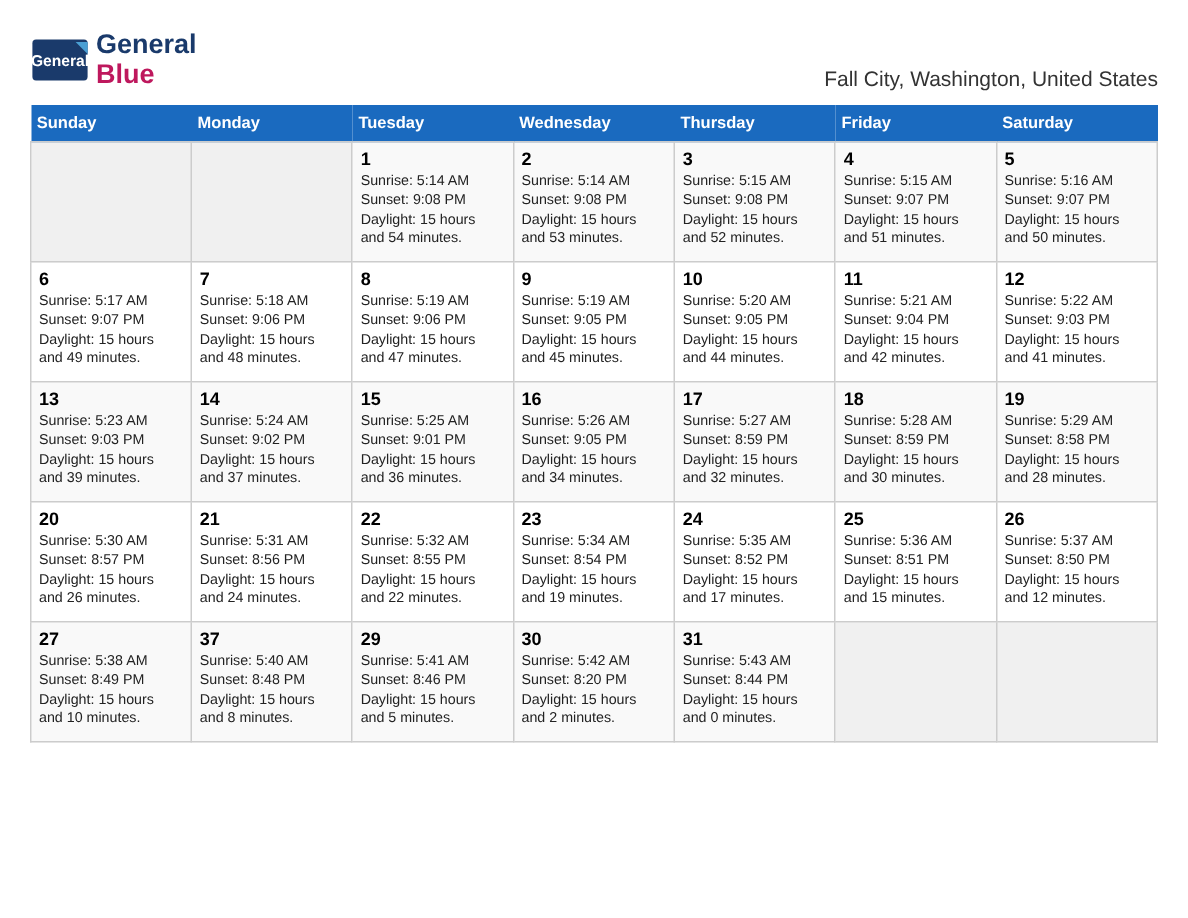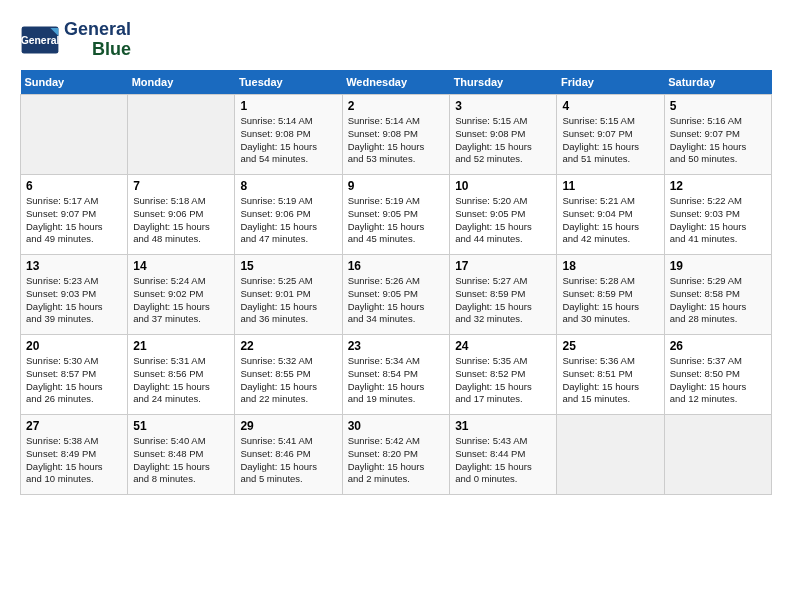--- a/index.html
+++ b/index.html
@@ -19,21 +19,21 @@
     .logo {
       display: flex;
       align-items: center;
     }
     .logo-text {
       font-size: 18px;
       font-weight: bold;
       color: #1a3a6b;
       line-height: 1.1;
     }
-    .logo-text .blue { color: #14532d; margin-left: 28px; }
+    .logo-text .blue { color: #be185d; }
     .logo-icon {
       width: 40px;
       height: 40px;
       margin-right: 4px;
     }
     .title-section {
       text-align: right;
     }
     .month-title {
       font-size: 36px;
@@ -93,20 +93,21 @@
       <polygon points="38,10 48,10 48,20" fill="#4a9fd4"></polygon>
     </svg>
     <div>
       <div class="logo-text">
         <span>General</span><br>
         <span class="blue">Blue</span>
       </div>
     </div>
   </div>
   <div class="title-section">
+    <div class="location">Fall City, Washington, United States</div>
   </div>
 </div>
 
 <table>
   <thead>
     <tr>
     <th>Sunday</th>
         <th>Monday</th>
         <th>Tuesday</th>
         <th>Wednesday</th>
@@ -310,21 +311,21 @@
       </tr>
       <tr>
         <td>
           <span class="day-num">27</span>
           <div class="day-info" style="white-space: pre-line;">Sunrise: 5:38 AM
 Sunset: 8:49 PM
 Daylight: 15 hours
 and 10 minutes.</div>
         </td>
         <td>
-          <span class="day-num">51</span>
+          <span class="day-num">37</span>
           <div class="day-info" style="white-space: pre-line;">Sunrise: 5:40 AM
 Sunset: 8:48 PM
 Daylight: 15 hours
 and 8 minutes.</div>
         </td>
         <td>
           <span class="day-num">29</span>
           <div class="day-info" style="white-space: pre-line;">Sunrise: 5:41 AM
 Sunset: 8:46 PM
 Daylight: 15 hours

